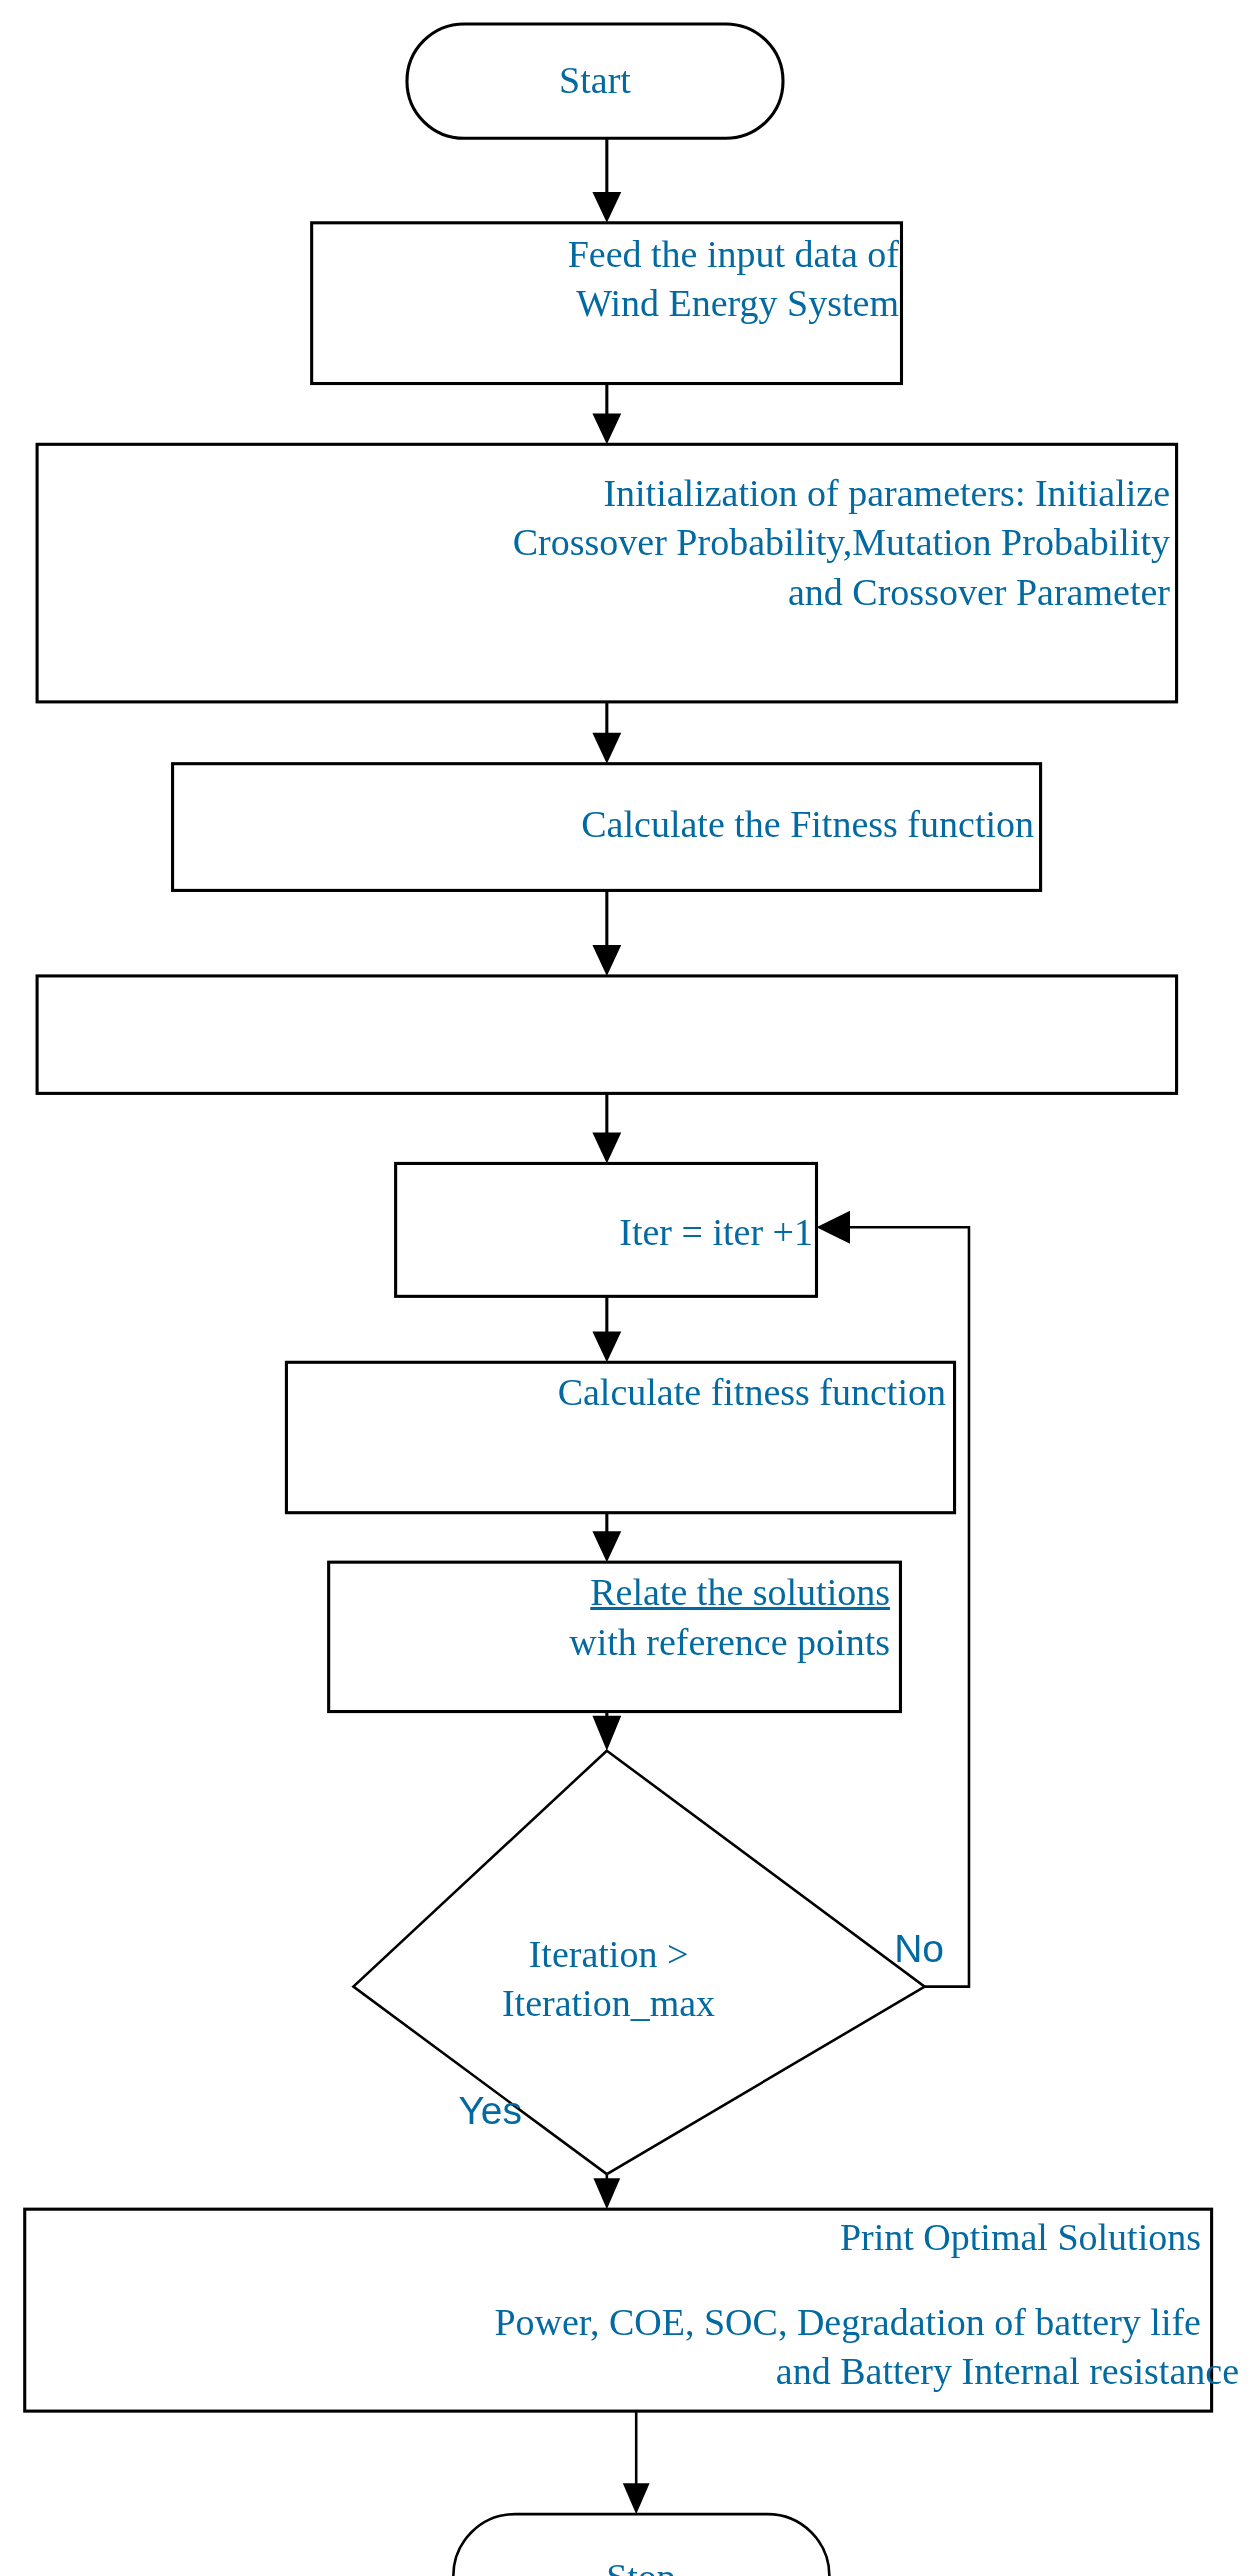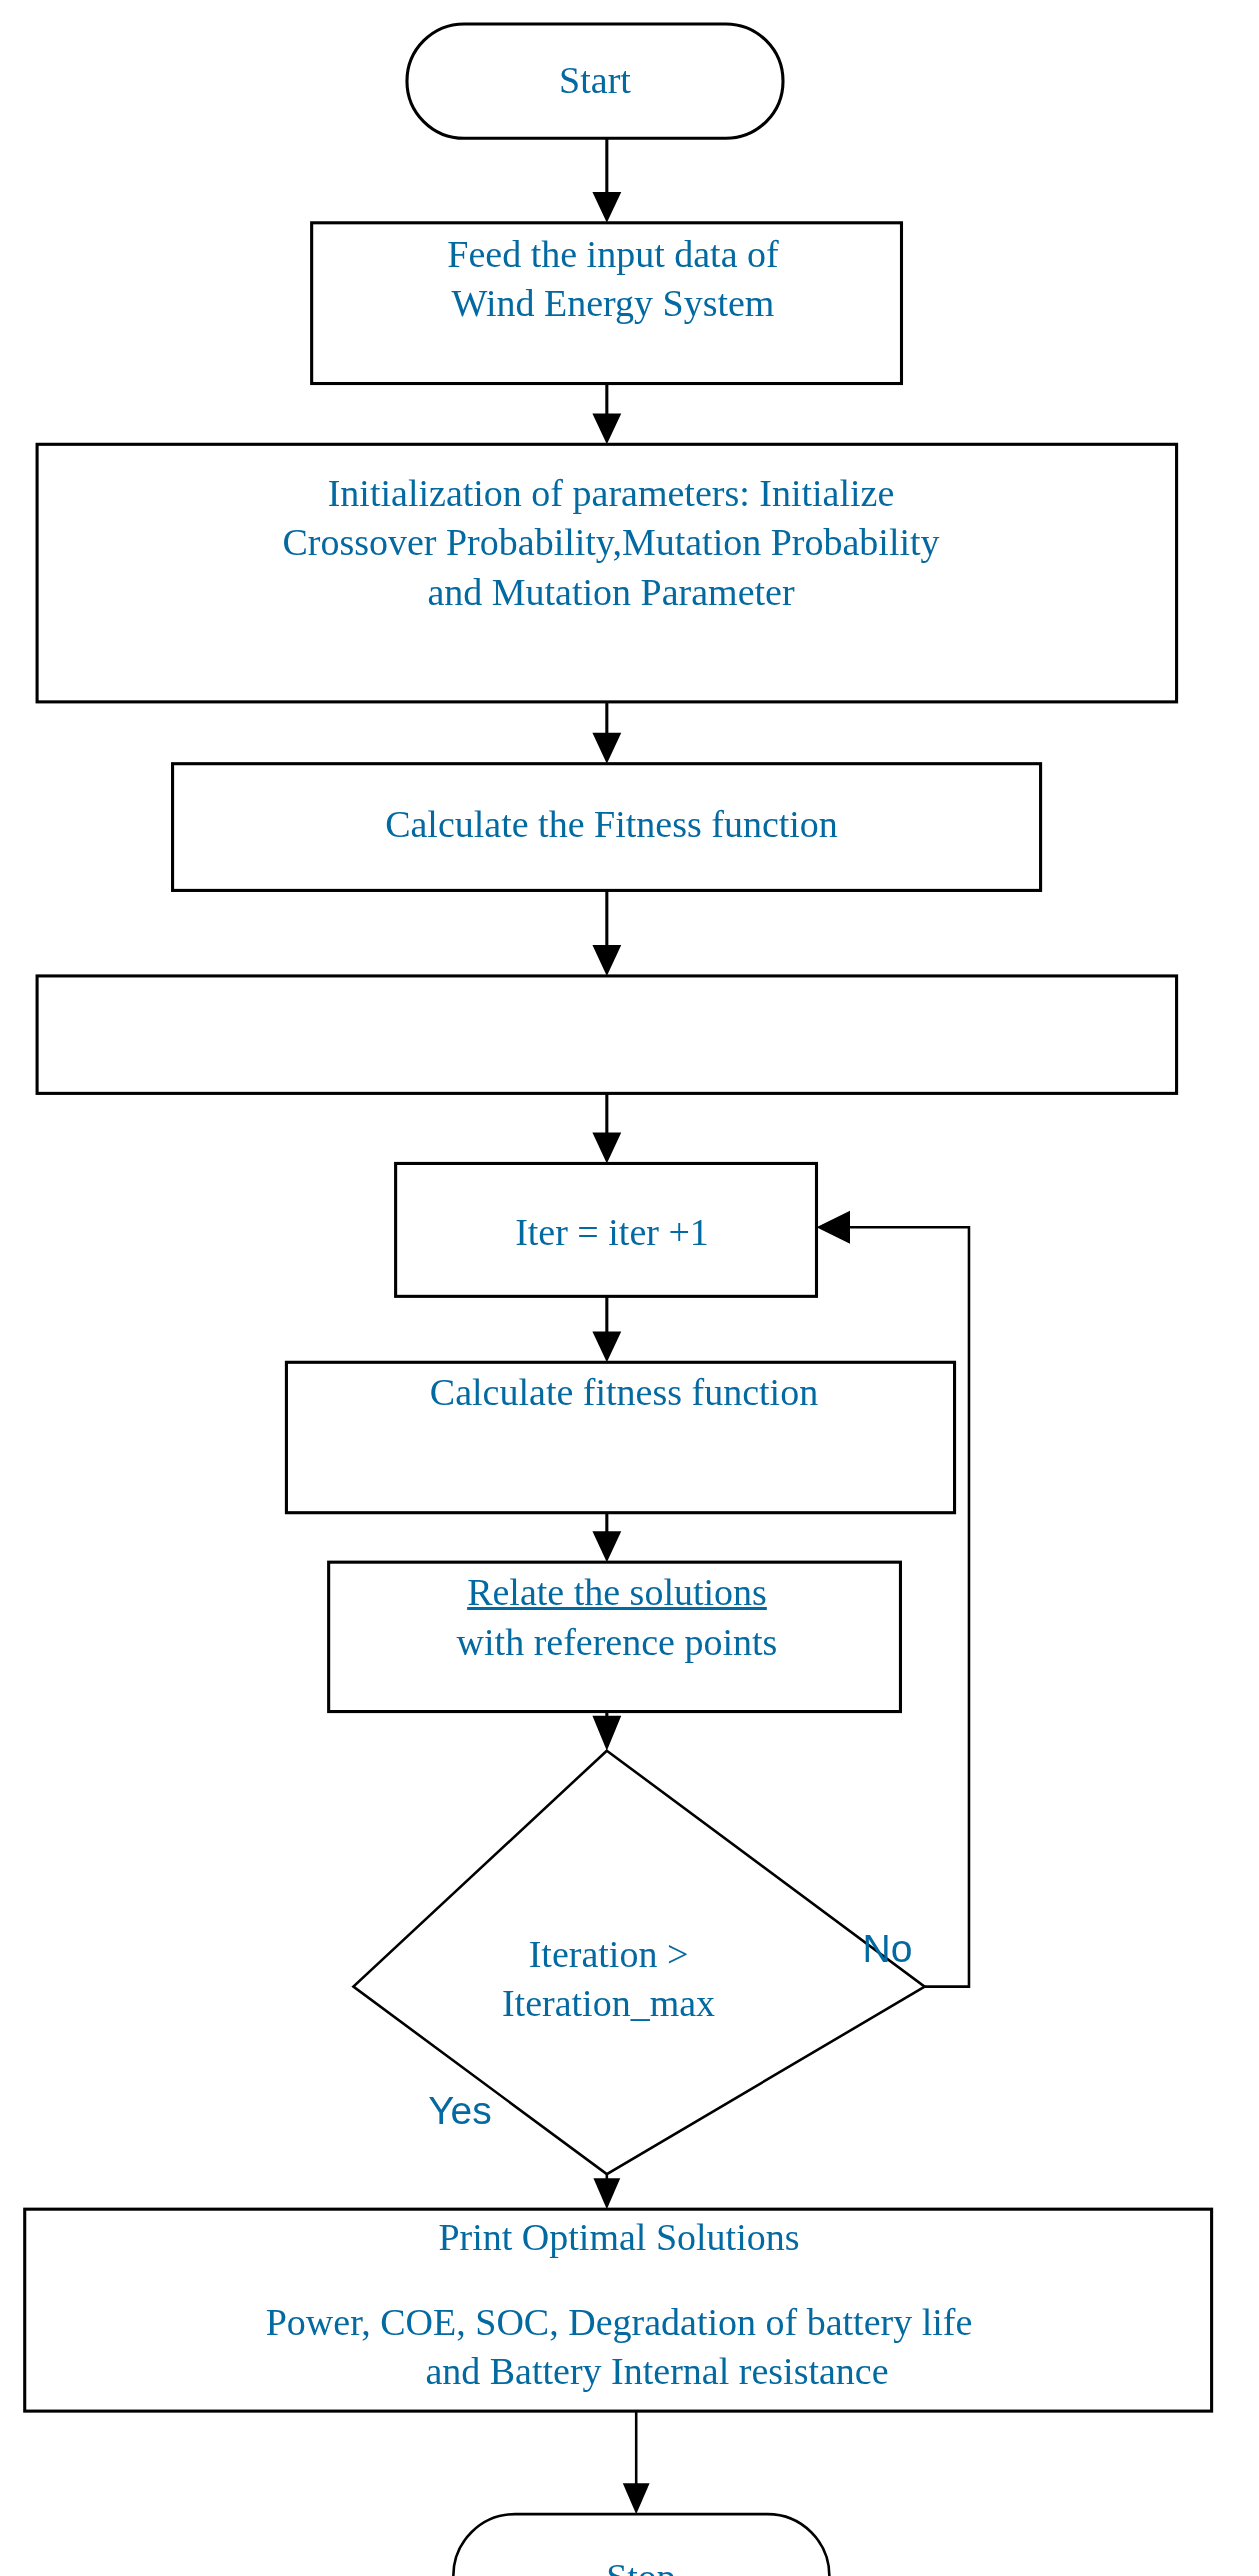--- a/index.html
+++ b/index.html
@@ -55,21 +55,21 @@
     font-family: "Liberation Serif", "DejaVu Serif", serif;
     color: #0369a1;
     white-space: pre;
     line-height: 1.12;
     letter-spacing: 0px;
   }
   .txt-center {
     text-align: center;
   }
   .txt-left {
-    text-align: center;
+    text-align: right;
   }
   .sans {
     font-family: "Liberation Sans", "DejaVu Sans", sans-serif;
   }
 </style>
 </head>
 <body>
 
 <div id="flow-root">
 
@@ -132,21 +132,21 @@
 
   </svg>
 
   <div class="txt txt-center" style="left:407px; top:59px; width:376px; font-size:38px;">Start</div>
 
   <div class="txt txt-left" style="left:327px; top:233px; width:572px; font-size:38px;">Feed the input data of</div>
   <div class="txt txt-left" style="left:327px; top:282px; width:572px; font-size:38px;">Wind Energy System</div>
 
   <div class="txt txt-left" style="left:52px; top:472px; width:1118px; font-size:38px;">Initialization of parameters: Initialize</div>
   <div class="txt txt-left" style="left:52px; top:521px; width:1118px; font-size:38px;">Crossover Probability,Mutation Probability</div>
-  <div class="txt txt-left" style="left:52px; top:571px; width:1118px; font-size:38px;">and Mutation Parameter</div>
+  <div class="txt txt-left" style="left:52px; top:571px; width:1118px; font-size:38px;">and Crossover Parameter</div>
 
   <div class="txt txt-left" style="left:189px; top:803px; width:845px; font-size:38px;">Calculate the Fitness function</div>
 
 
   <div class="txt txt-left" style="left:411px; top:1211px; width:402px; font-size:38px;">Iter = iter +1</div>
 
   <div class="txt txt-left" style="left:302px; top:1371px; width:644px; font-size:38px;">Calculate fitness function</div>
 
   <div class="txt txt-left" style="left:344px; top:1571px; width:546px; font-size:38px;text-decoration:underline;">Relate the solutions</div>
   <div class="txt txt-left" style="left:344px; top:1621px; width:546px; font-size:38px;">with reference points</div>

